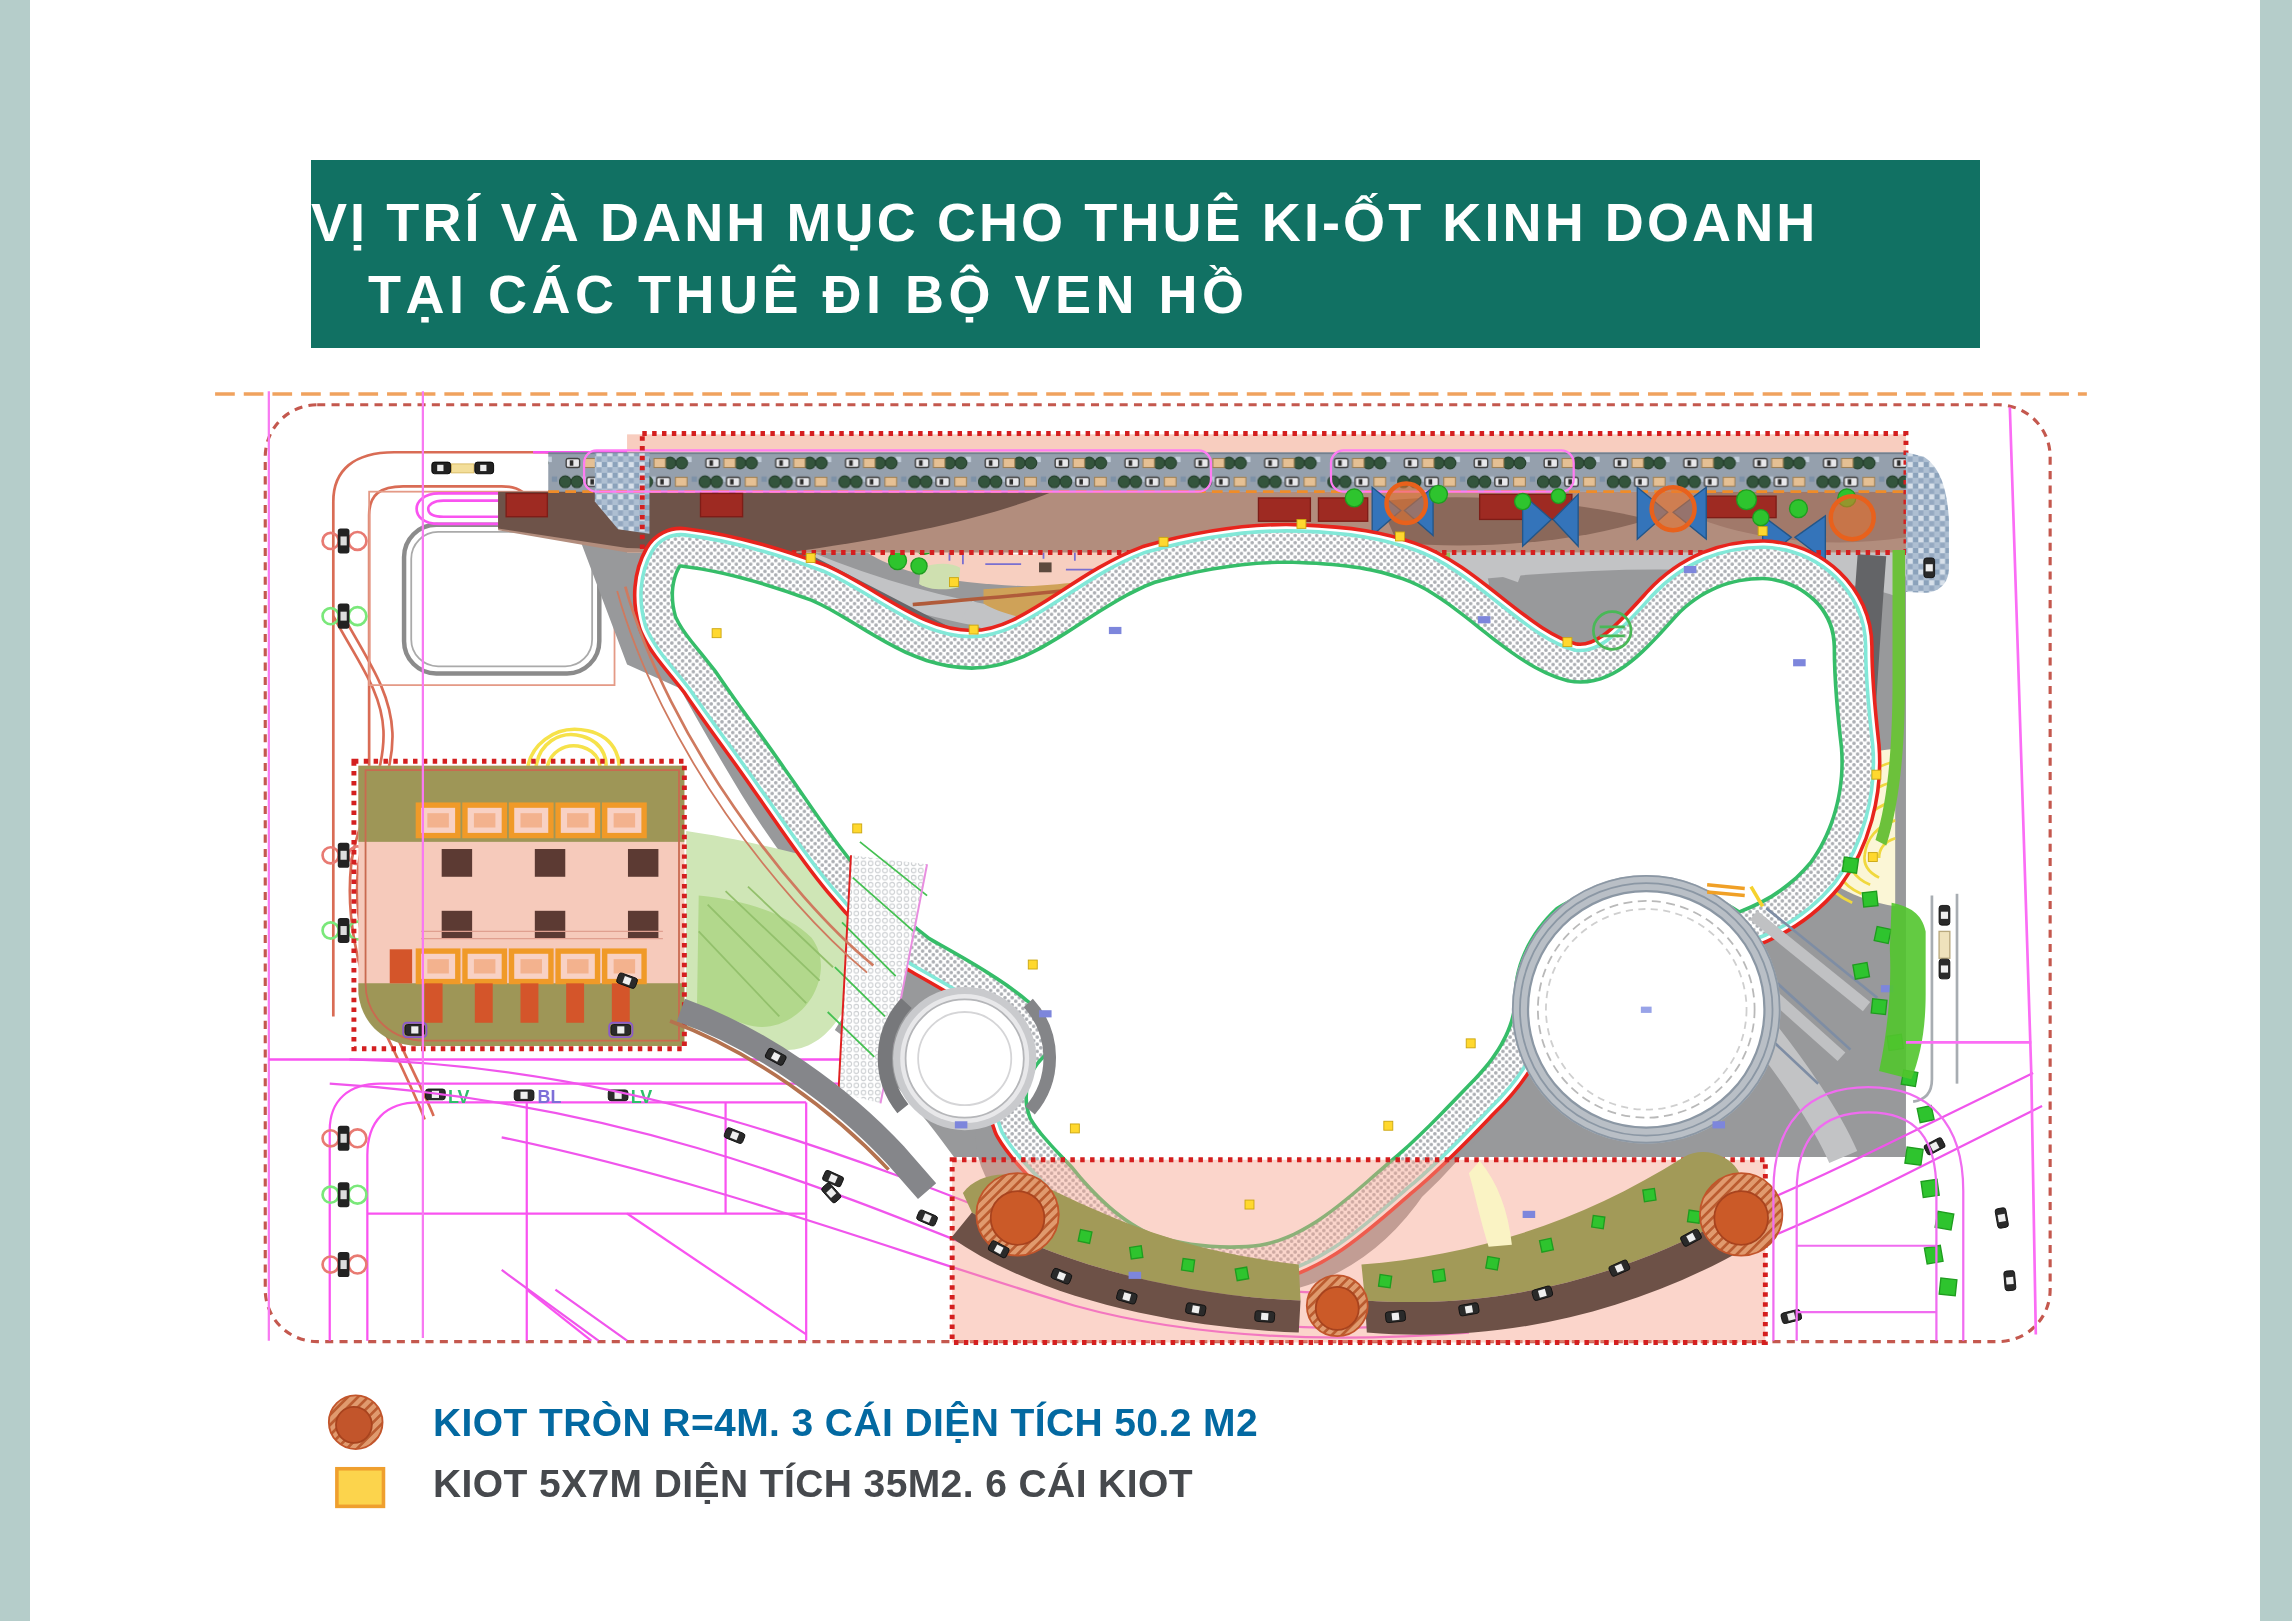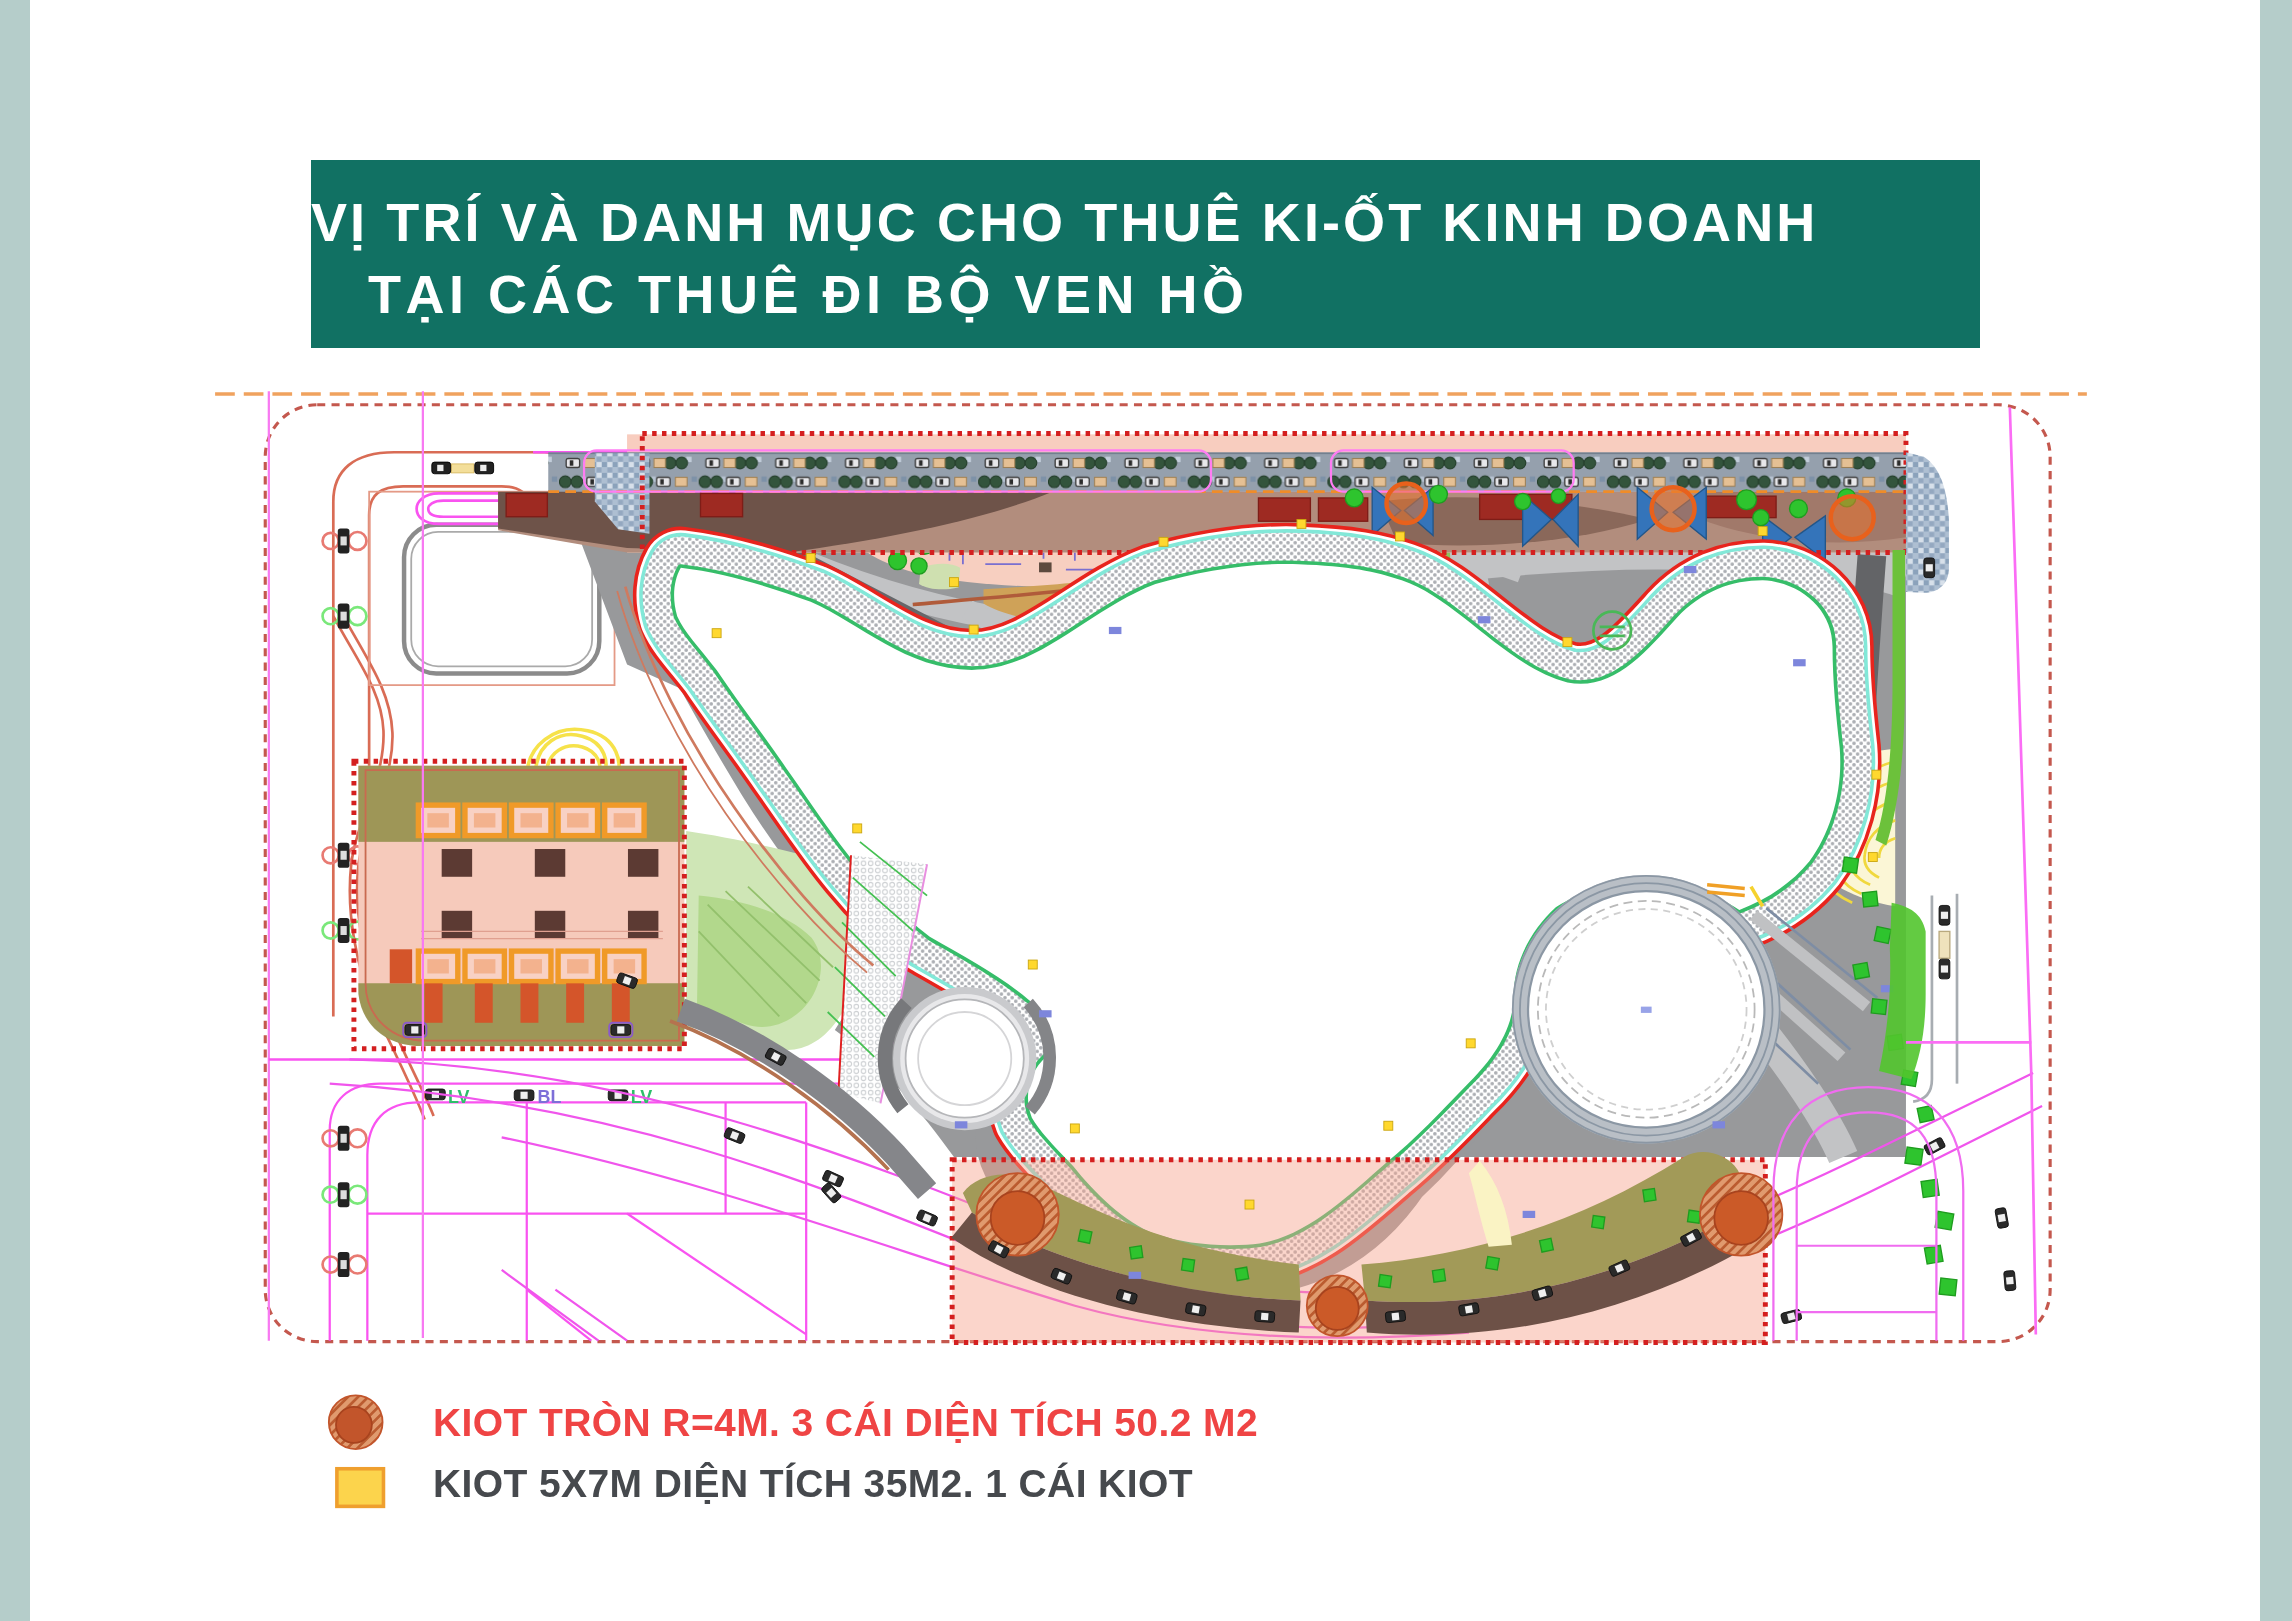--- a/index.html
+++ b/index.html
@@ -15,23 +15,23 @@
 <div class="abs" style="left:2260px;top:0;width:32px;height:1621px;background:#b5cdca;"></div>
 
 <div class="abs" style="left:311px;top:160px;width:1669px;height:188px;background:#117163;"></div>
 
 <div class="abs" style="left:311px;top:186px;width:1669px;color:#ffffff;
      font-weight:700;font-size:54px;line-height:72px;letter-spacing:3.1px;">
   <div>VỊ TRÍ VÀ DANH MỤC CHO THUÊ KI-ỐT KINH DOANH</div>
   <div style="margin-left:57px;letter-spacing:4.5px;">TẠI CÁC THUÊ ĐI BỘ VEN HỒ</div>
 </div>
 
-<div class="abs" style="left:433px;top:1401px;color:#ef4444;font-weight:700;font-size:39px;letter-spacing:0.4px;">KIOT TRÒN R=4M. 3 CÁI DIỆN TÍCH 50.2 M2</div>
-
-<div class="abs" style="left:433px;top:1462px;color:#46494d;font-weight:700;font-size:39px;letter-spacing:0.4px;">KIOT 5X7M DIỆN TÍCH 35M2. 1 CÁI KIOT</div>
+<div class="abs" style="left:433px;top:1401px;color:#0369a1;font-weight:700;font-size:39px;letter-spacing:0.4px;">KIOT TRÒN R=4M. 3 CÁI DIỆN TÍCH 50.2 M2</div>
+
+<div class="abs" style="left:433px;top:1462px;color:#46494d;font-weight:700;font-size:39px;letter-spacing:0.4px;">KIOT 5X7M DIỆN TÍCH 35M2. 6 CÁI KIOT</div>
 
 <svg class="abs" style="left:0;top:0;" width="2293" height="1621" viewBox="0 0 2560 1810">
 <defs>
   <pattern id="checker" width="8" height="8" patternUnits="userSpaceOnUse">
     <rect width="8" height="8" fill="#ffffff"></rect>
     <circle cx="2" cy="2" r="2" fill="#abaeb3"></circle>
     <circle cx="6" cy="6" r="2" fill="#abaeb3"></circle>
   </pattern>
   <pattern id="hexpat" width="8" height="8" patternUnits="userSpaceOnUse">
     <rect width="8" height="8" fill="#ffffff"></rect>

